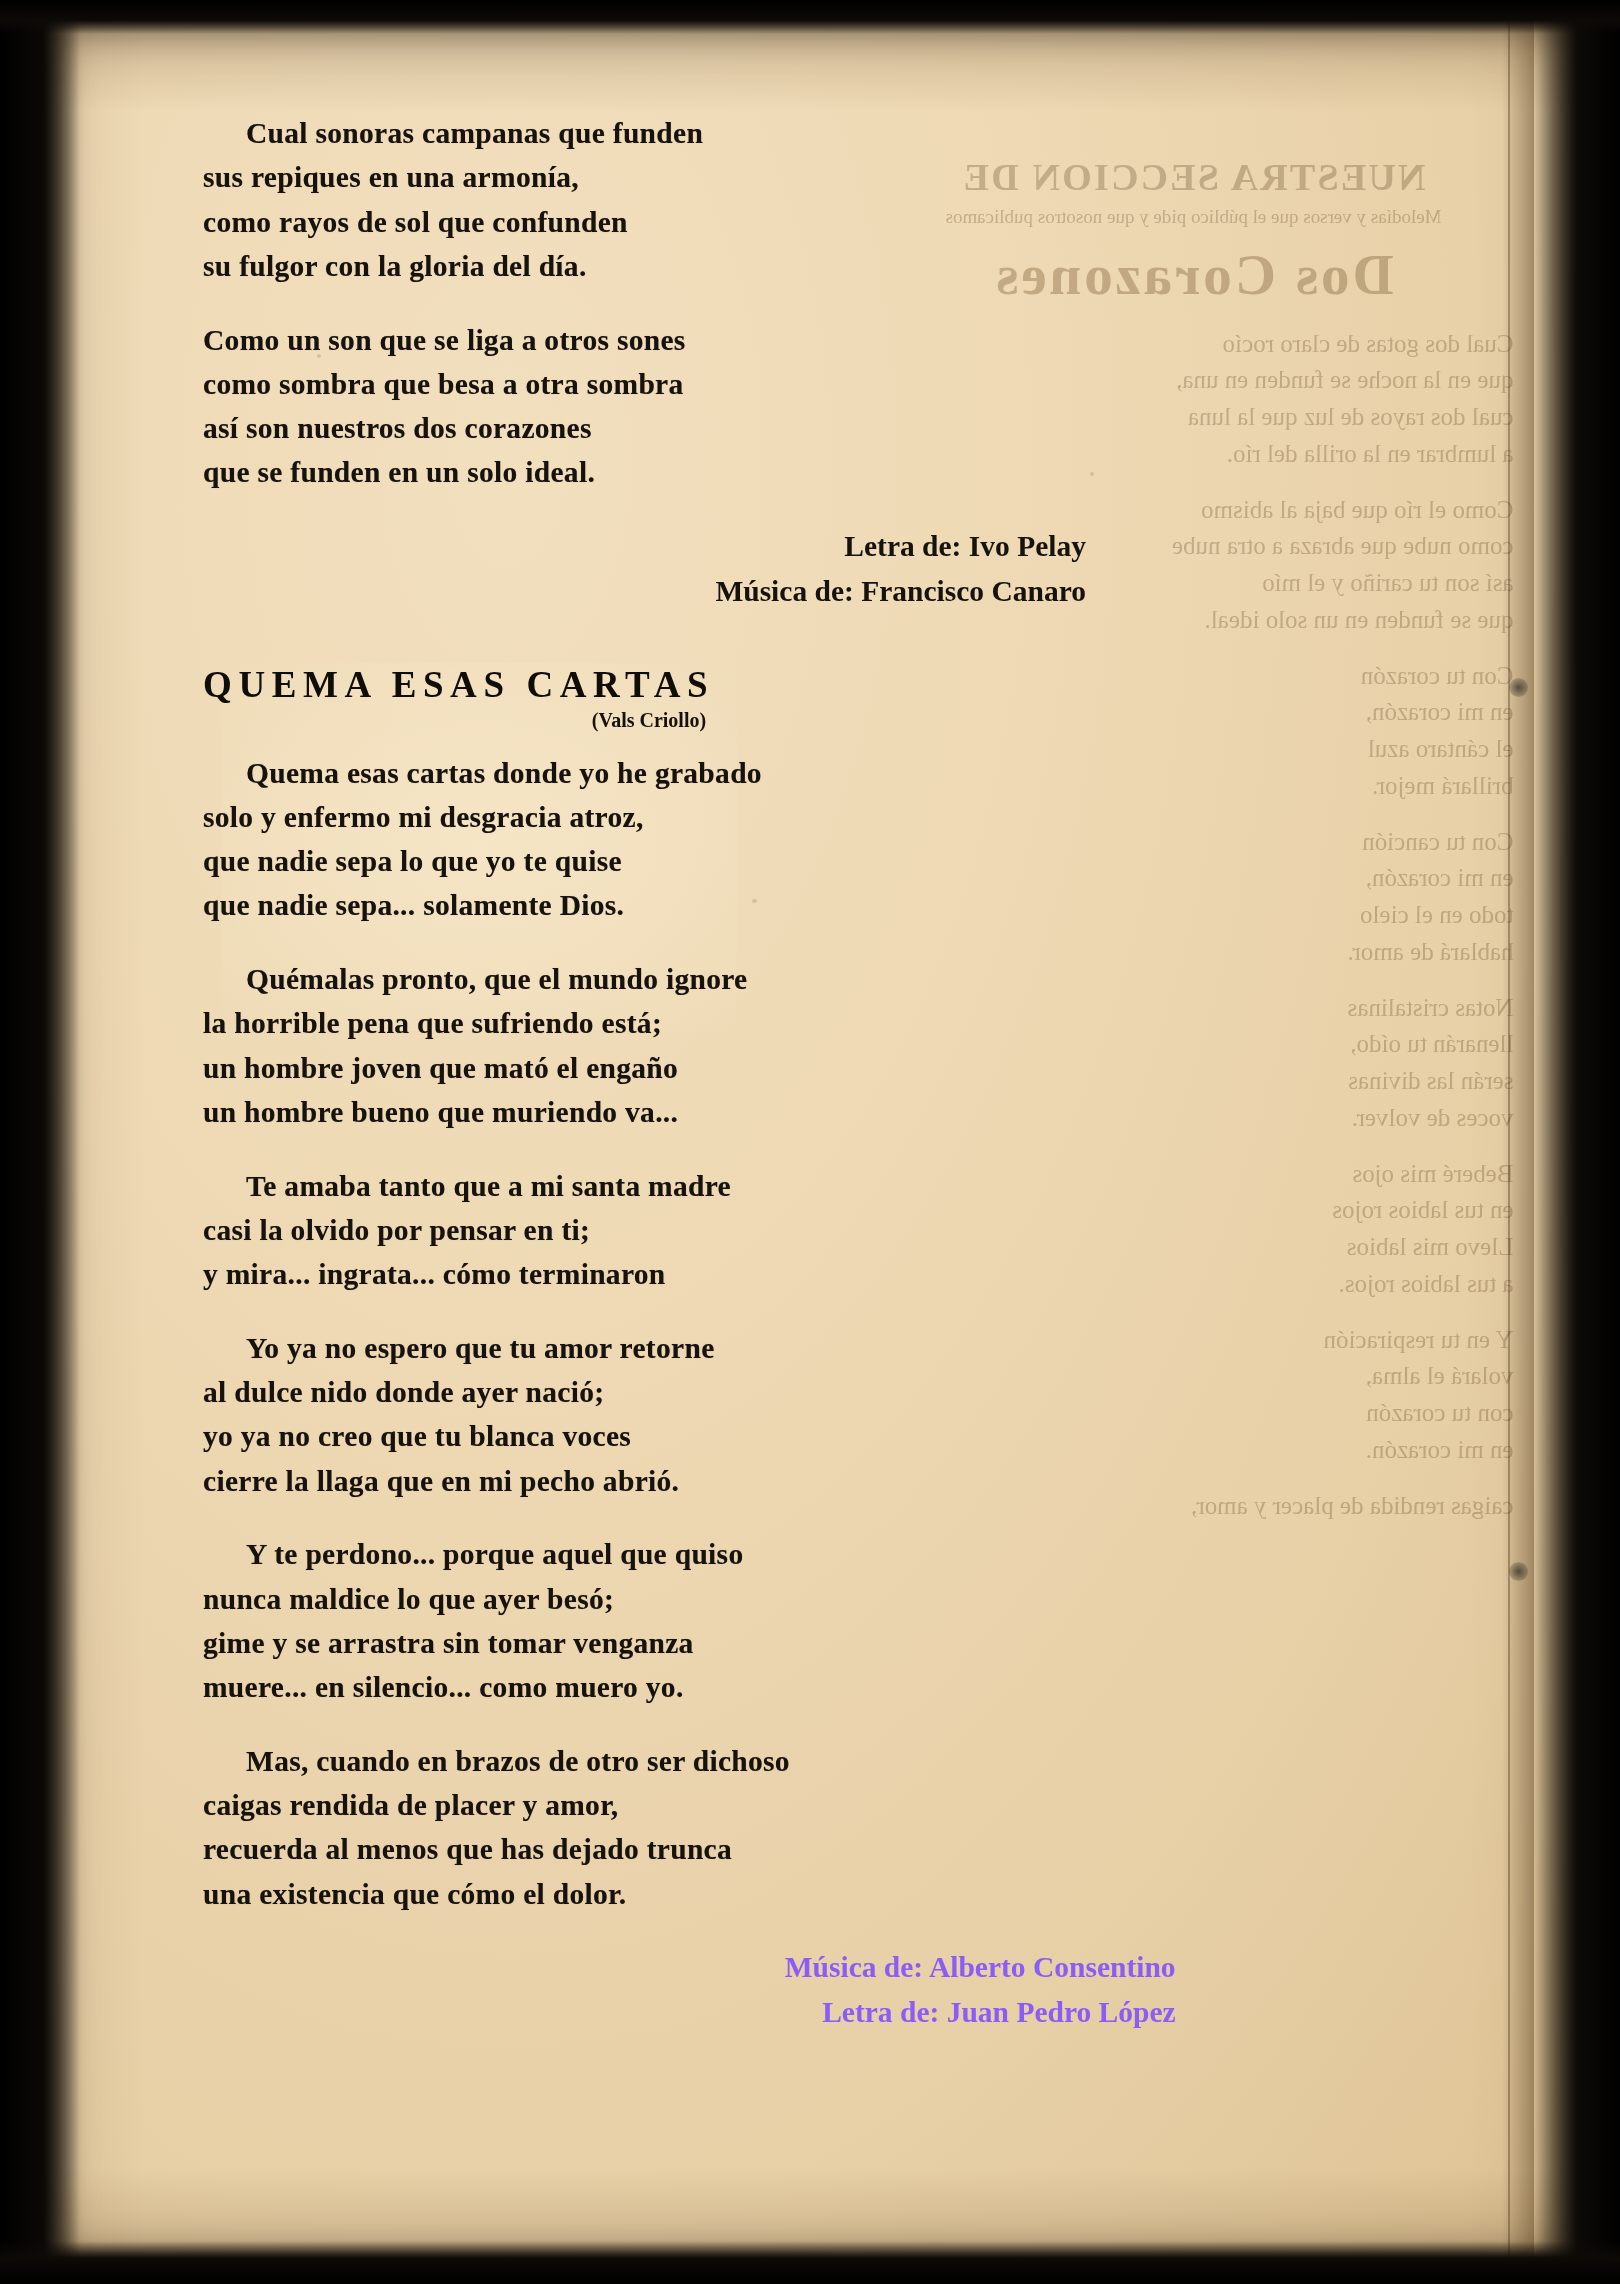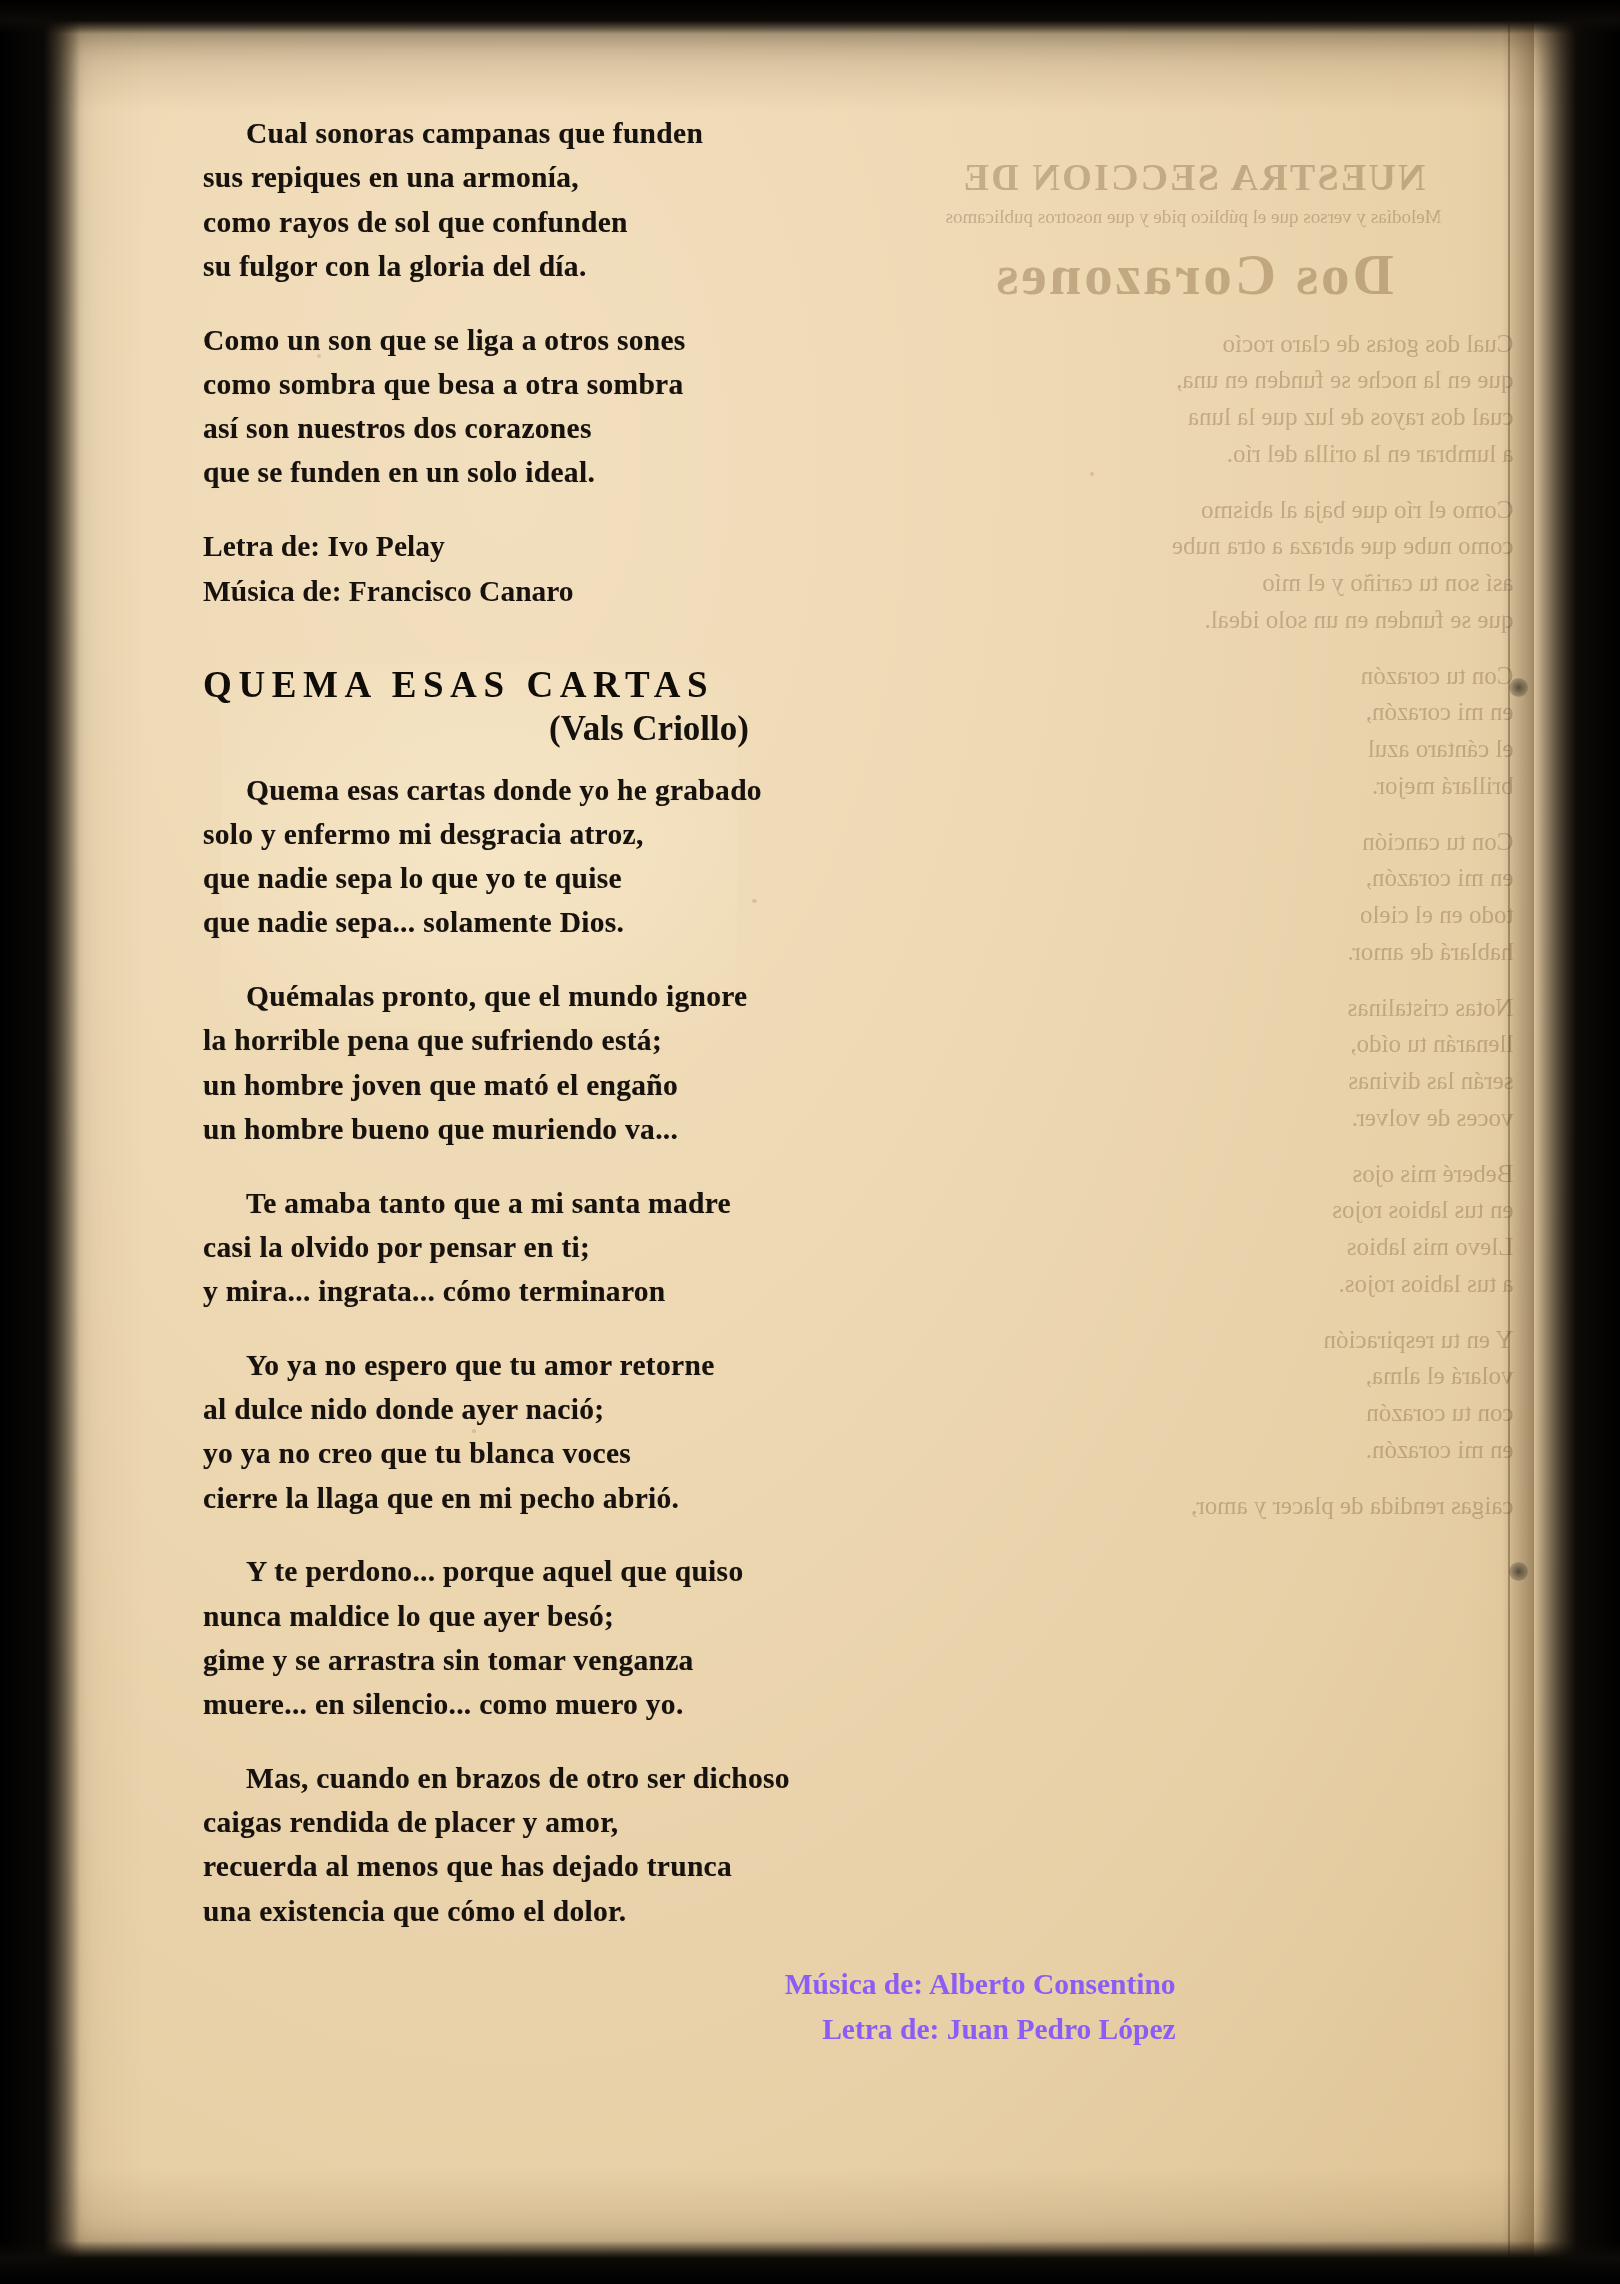--- a/index.html
+++ b/index.html
@@ -157,42 +157,42 @@
     text-shadow: 0 0 0.7px rgba(30,20,10,0.35);
   }
   .stanza .ind {
     display: block;
     padding-left: 43px;
   }
   .stanza .ln { display: block; }
 
   .credit-block {
     margin: 10.3px 0 0 0;
-    text-align: left;
+    text-align: right;
     padding-right: 97px;
     font-size: 29.5px;
     line-height: 1.52;
     font-weight: 600;
     color: #17120d;
   }
   .credit-block .who { font-weight: bold; }
 
   .song-title {
     margin: 49px 0 2.9px 0;
     text-align: left;
     padding-right: 88px;
     font-size: 37px;
     font-weight: bold;
     letter-spacing: 6.6px;
     color: #100d09;
   }
   .song-sub {
     text-align: center;
     padding-right: 88px;
-    font-size: 35px;
+    font-size: 20px;
     margin: 0 0 19px 0;
     font-weight: 600;
     color: #15110c;
   }
   .credit-bottom {
     margin-top: 17.7px;
     text-align: right;
     padding-right: 7.4px;
     font-size: 29.5px;
     line-height: 1.52;

